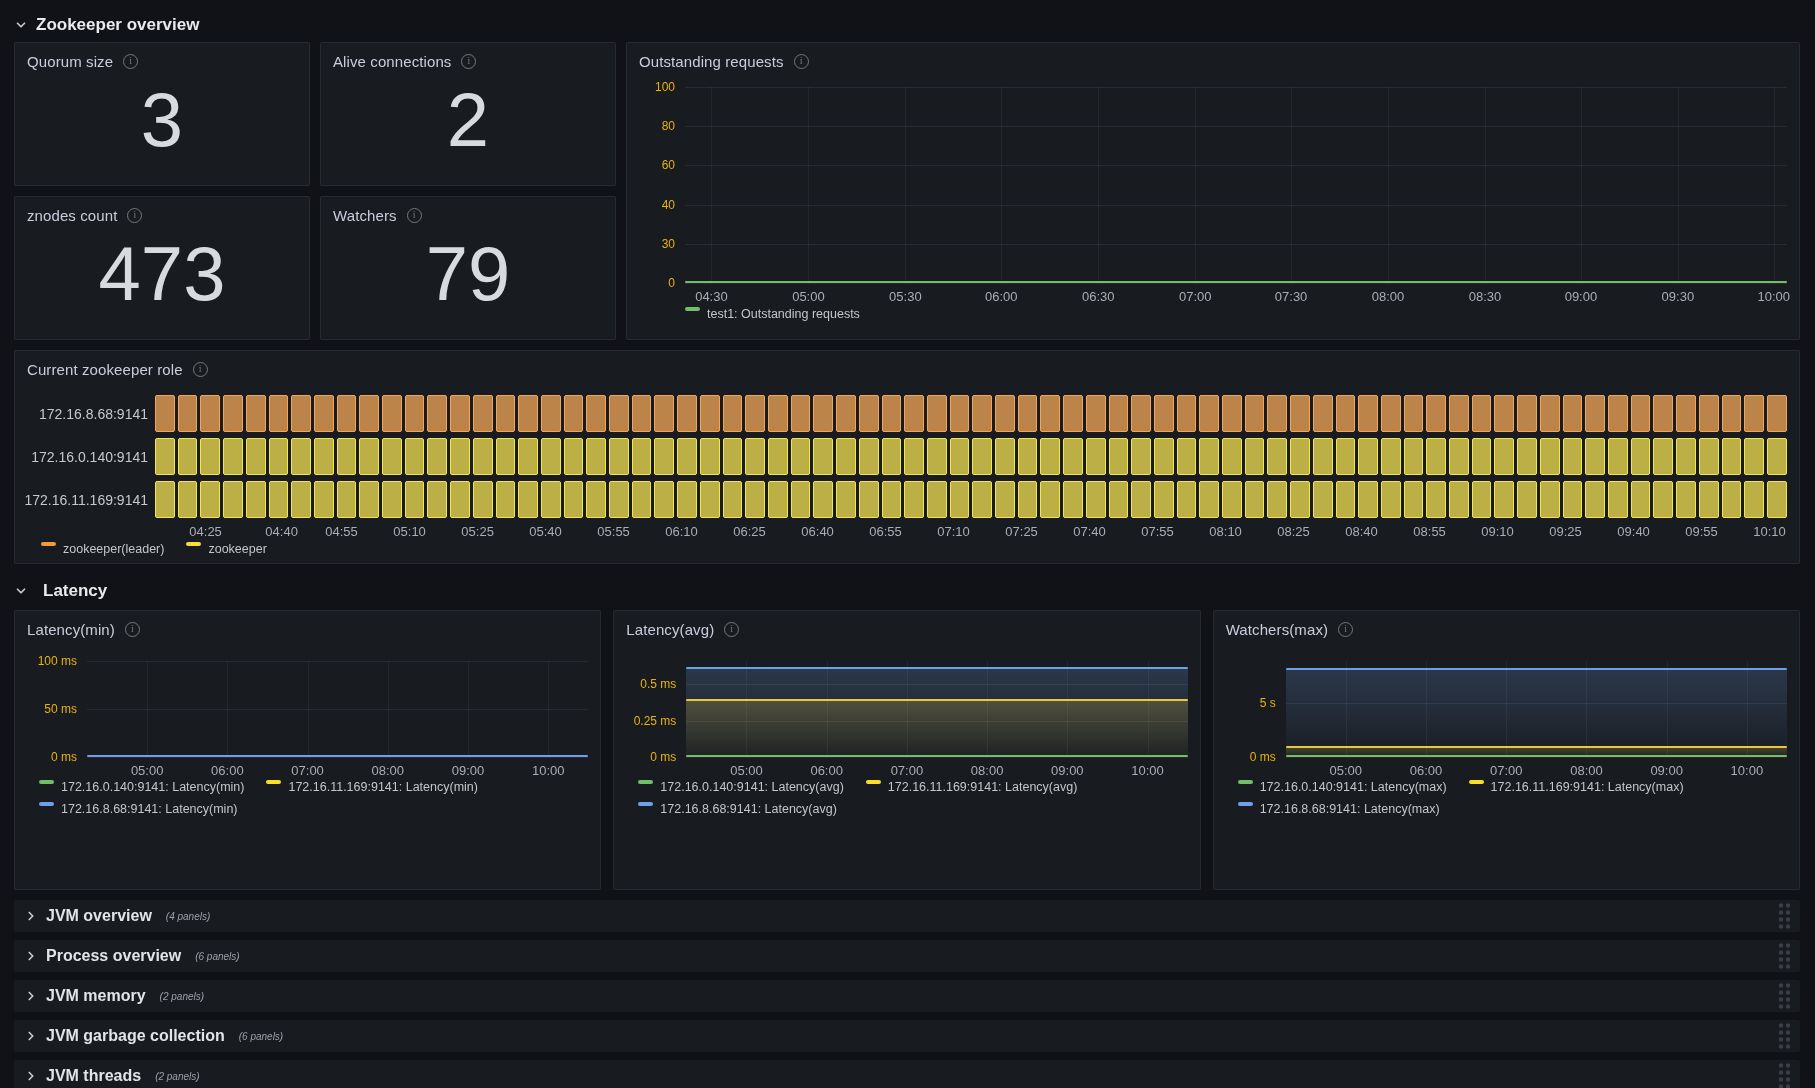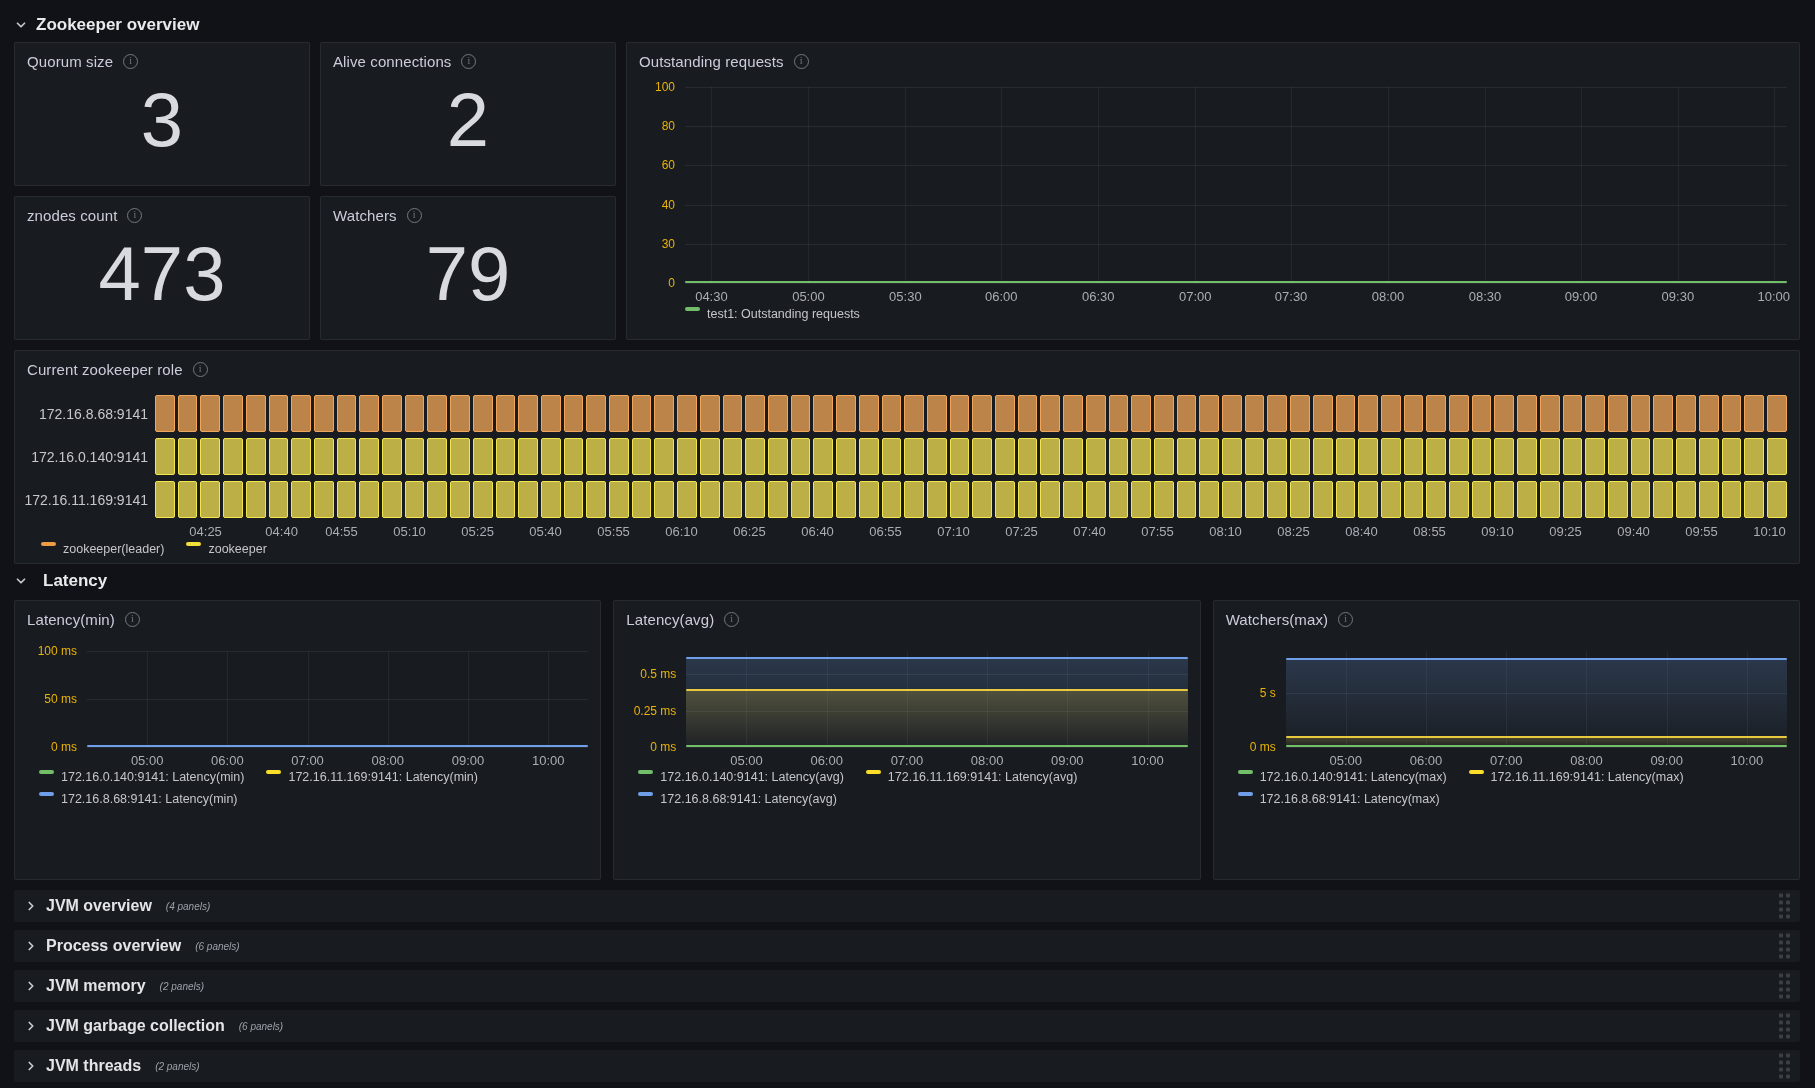--- a/index.html
+++ b/index.html
@@ -458,21 +458,21 @@
           <span class="ldash" style="background: rgb(237, 155, 67);"></span>
           <span class="ltext">zookeeper(leader)</span>
         </span>
         <span class="litem">
           <span class="ldash" style="background: rgb(242, 223, 60);"></span>
           <span class="ltext">zookeeper</span>
         </span>
       </div>
   </section>
 
-  <div class="section-header" style="gap:15px;">
+  <div class="section-header" style="margin-top:10px;gap:15px;">
     <span class="chev">
       <svg width="14" height="14" viewBox="0 0 16 16" fill="none" stroke="currentColor" stroke-width="2" stroke-linecap="round" stroke-linejoin="round">
           <polyline points="4 6 8 10 12 6"></polyline>
         </svg>
     </span>
     <span class="title">Latency</span>
   </div>
 
   <div class="lat-grid" id="lat-grid">
       <section class="panel lat-panel">

